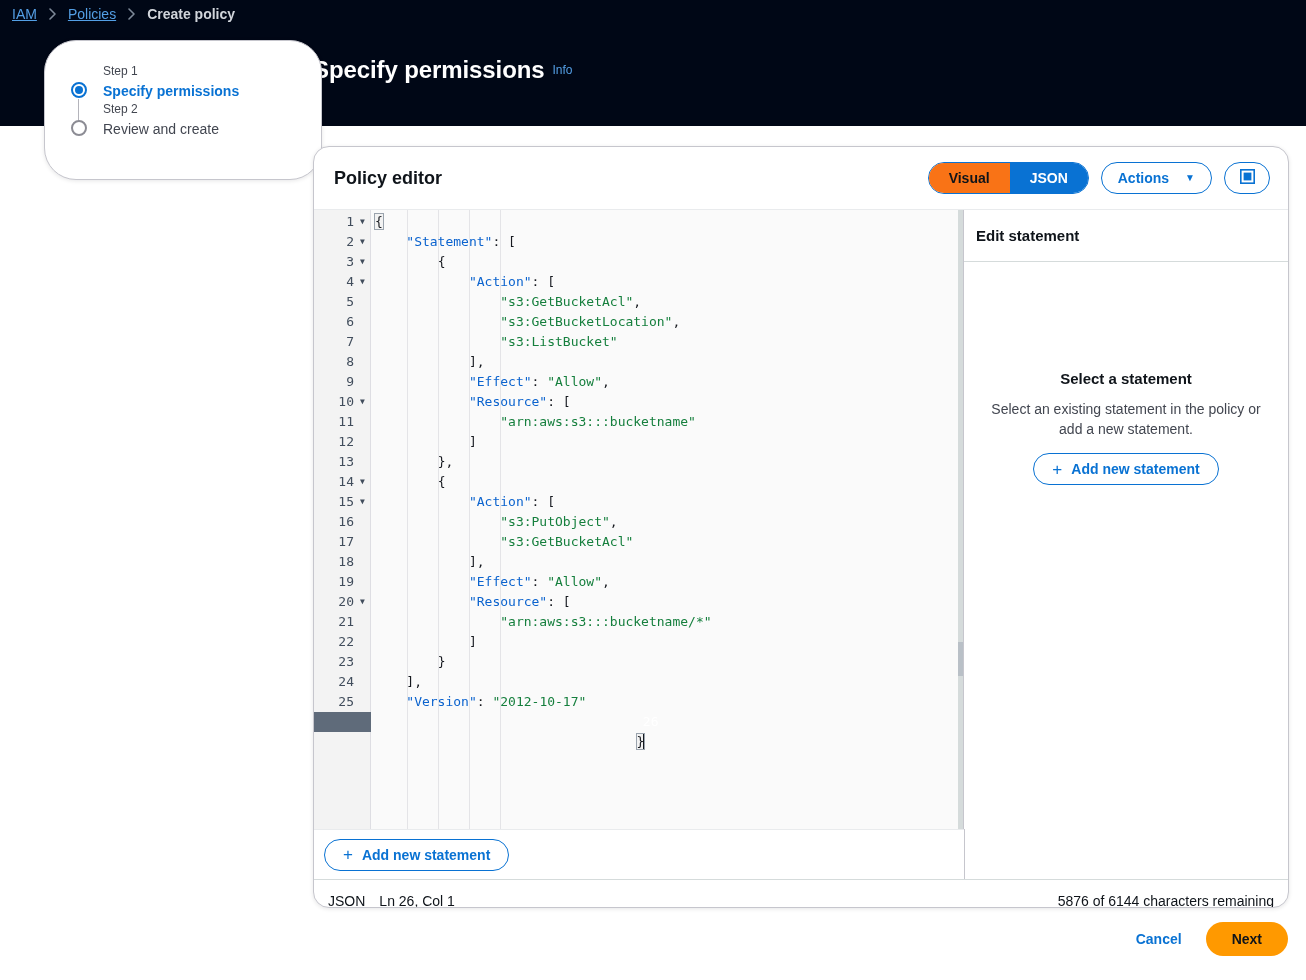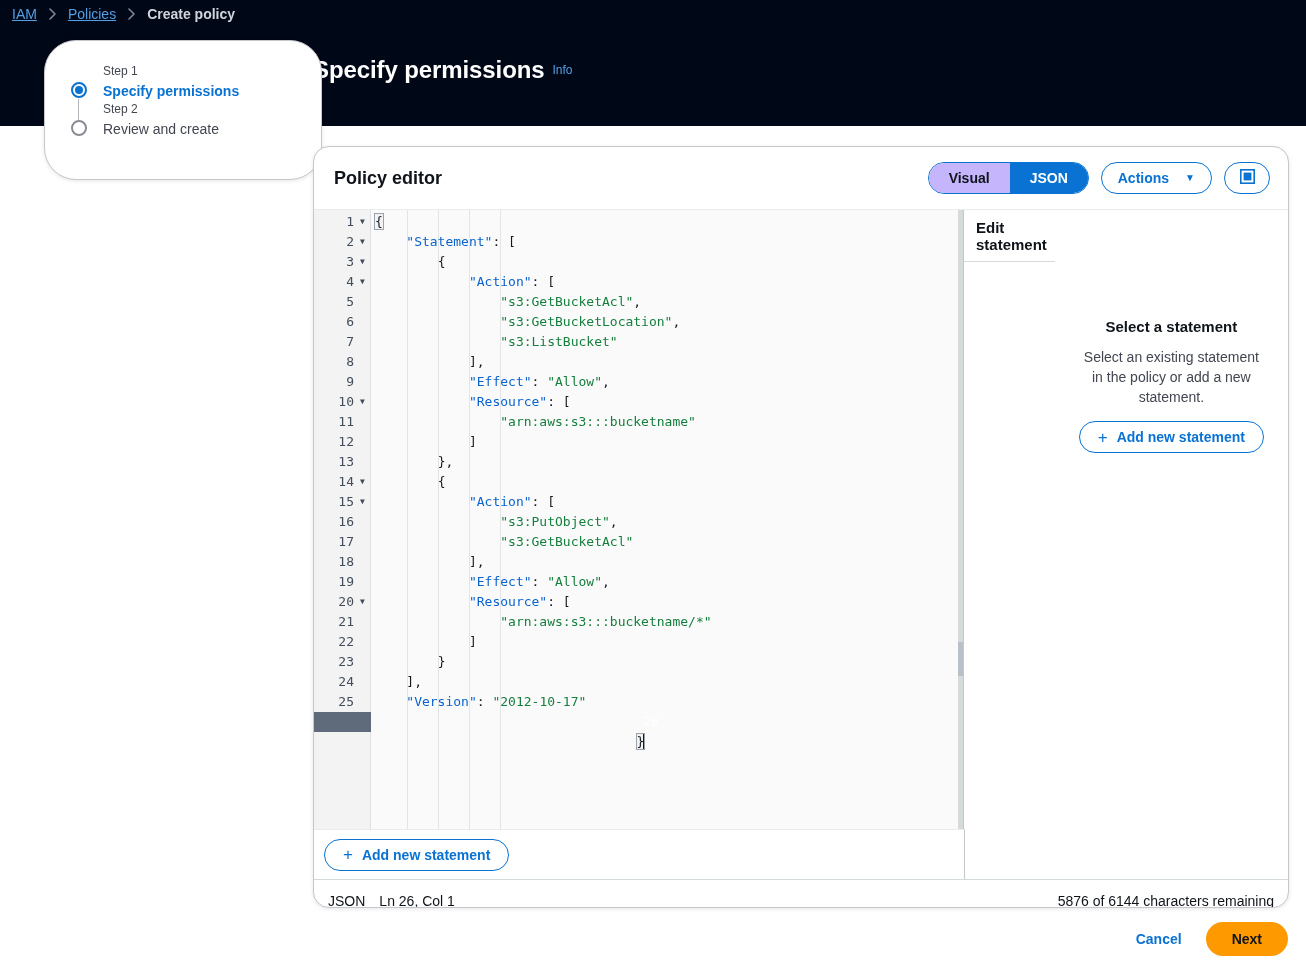--- a/index.html
+++ b/index.html
@@ -110,21 +110,21 @@
   .editor-title { font-size: 18px; font-weight: 700; color: #0f141a; }
   .header-actions { display: flex; align-items: center; gap: 12px; }
 
   .segmented {
     display: flex; align-items: stretch; height: 32px;
     border: 1px solid #0972d3; border-radius: 20px; overflow: hidden;
   }
   .seg-btn {
     display: flex; align-items: center; justify-content: center;
     font-size: 14px; font-weight: 700; cursor: pointer;
-    padding: 0 20px; background: #c4b5fd; color: #0f141a;
+    padding: 0 20px; background: #f97316; color: #0f141a;
     border: none; font-family: inherit;
   }
   .seg-btn.active { background: #0972d3; color: #ffffff; }
 
   .pill-btn {
     height: 32px; border: 1px solid #0972d3; border-radius: 20px;
     background: #ffffff; color: #0972d3;
     font-size: 14px; font-weight: 700; font-family: inherit;
     padding: 0 16px; display: flex; align-items: center; gap: 16px;
     cursor: pointer; white-space: nowrap;
@@ -198,21 +198,21 @@
   }
   .vsep {
     position: absolute; right: 0; top: 0; width: 5px; height: 100%;
     background: #d5dbdb;
   }
   .grip {
     position: absolute; right: 0px; top: 432px;
     width: 5px; height: 34px; background: #b9c0c7;
   }
 
-  .side-pane { flex: 1; background: #ffffff; display: flex; flex-direction: row; }
+  .side-pane { flex: 1; background: #ffffff; display: flex; flex-direction: column; }
   .side-head {
     height: 52px; display: flex; align-items: center;
     padding-left: 12px; border-bottom: 1px solid #d5dbdb;
   }
   .side-head-title { font-size: 15px; font-weight: 700; color: #0f141a; }
   .side-body {
     flex: 1; display: flex; flex-direction: column;
     align-items: center; justify-content: flex-start;
     padding: 108px 24px 0 24px; text-align: center;
   }

